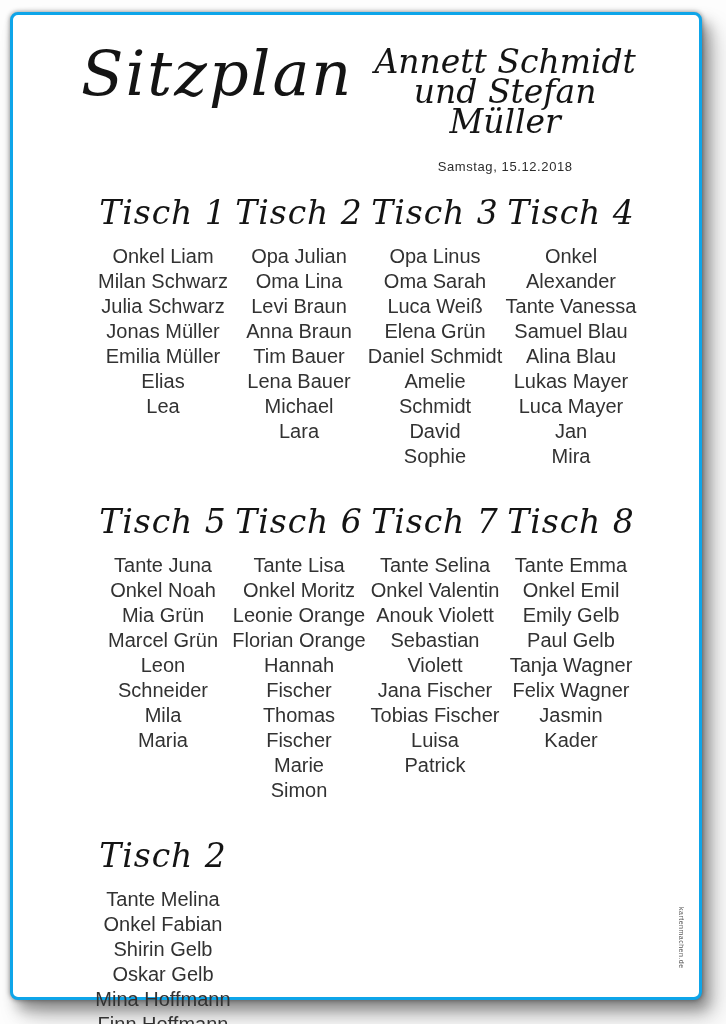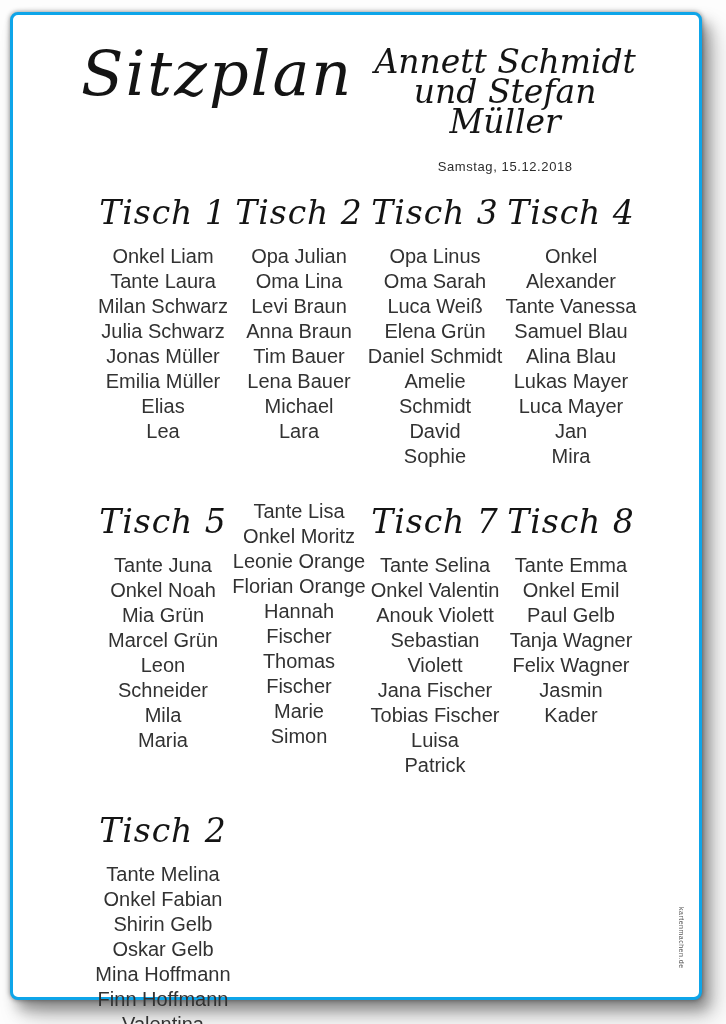--- a/index.html
+++ b/index.html
@@ -91,21 +91,20 @@
       <div class="couple-line script">und Stefan Müller</div>
       <div class="event-date">Samstag, 15.12.2018</div>
     </div>
   </div>
 
   <div class="tables">
 
     <div class="table-card">
       <div class="table-title script">Tisch 1</div>
       <div class="guest">Onkel Liam</div>
-      <div class="guest">Tante Laura</div>
       <div class="guest">Milan Schwarz</div>
       <div class="guest">Julia Schwarz</div>
       <div class="guest">Jonas Müller</div>
       <div class="guest">Emilia Müller</div>
       <div class="guest">Elias</div>
       <div class="guest">Lea</div>
     </div>
 
     <div class="table-card">
       <div class="table-title script">Tisch 2</div>
@@ -148,20 +147,21 @@
       <div class="guest">Tante Juna</div>
       <div class="guest">Onkel Noah</div>
       <div class="guest">Mia Grün</div>
       <div class="guest">Marcel Grün</div>
       <div class="guest">Leon Schneider</div>
       <div class="guest">Mila</div>
       <div class="guest">Maria</div>
     </div>
 
     <div class="table-card">
+      <div class="table-title script">Tisch 6</div>
       <div class="guest">Tante Lisa</div>
       <div class="guest">Onkel Moritz</div>
       <div class="guest">Leonie Orange</div>
       <div class="guest">Florian Orange</div>
       <div class="guest">Hannah Fischer</div>
       <div class="guest">Thomas Fischer</div>
       <div class="guest">Marie</div>
       <div class="guest">Simon</div>
     </div>
 
@@ -174,20 +174,21 @@
       <div class="guest">Jana Fischer</div>
       <div class="guest">Tobias Fischer</div>
       <div class="guest">Luisa</div>
       <div class="guest">Patrick</div>
     </div>
 
     <div class="table-card">
       <div class="table-title script">Tisch 8</div>
       <div class="guest">Tante Emma</div>
       <div class="guest">Onkel Emil</div>
+      <div class="guest">Emily Gelb</div>
       <div class="guest">Paul Gelb</div>
       <div class="guest">Tanja Wagner</div>
       <div class="guest">Felix Wagner</div>
       <div class="guest">Jasmin</div>
       <div class="guest">Kader</div>
     </div>
 
     <div class="table-card">
       <div class="table-title script">Tisch 2</div>
       <div class="guest">Tante Melina</div>

